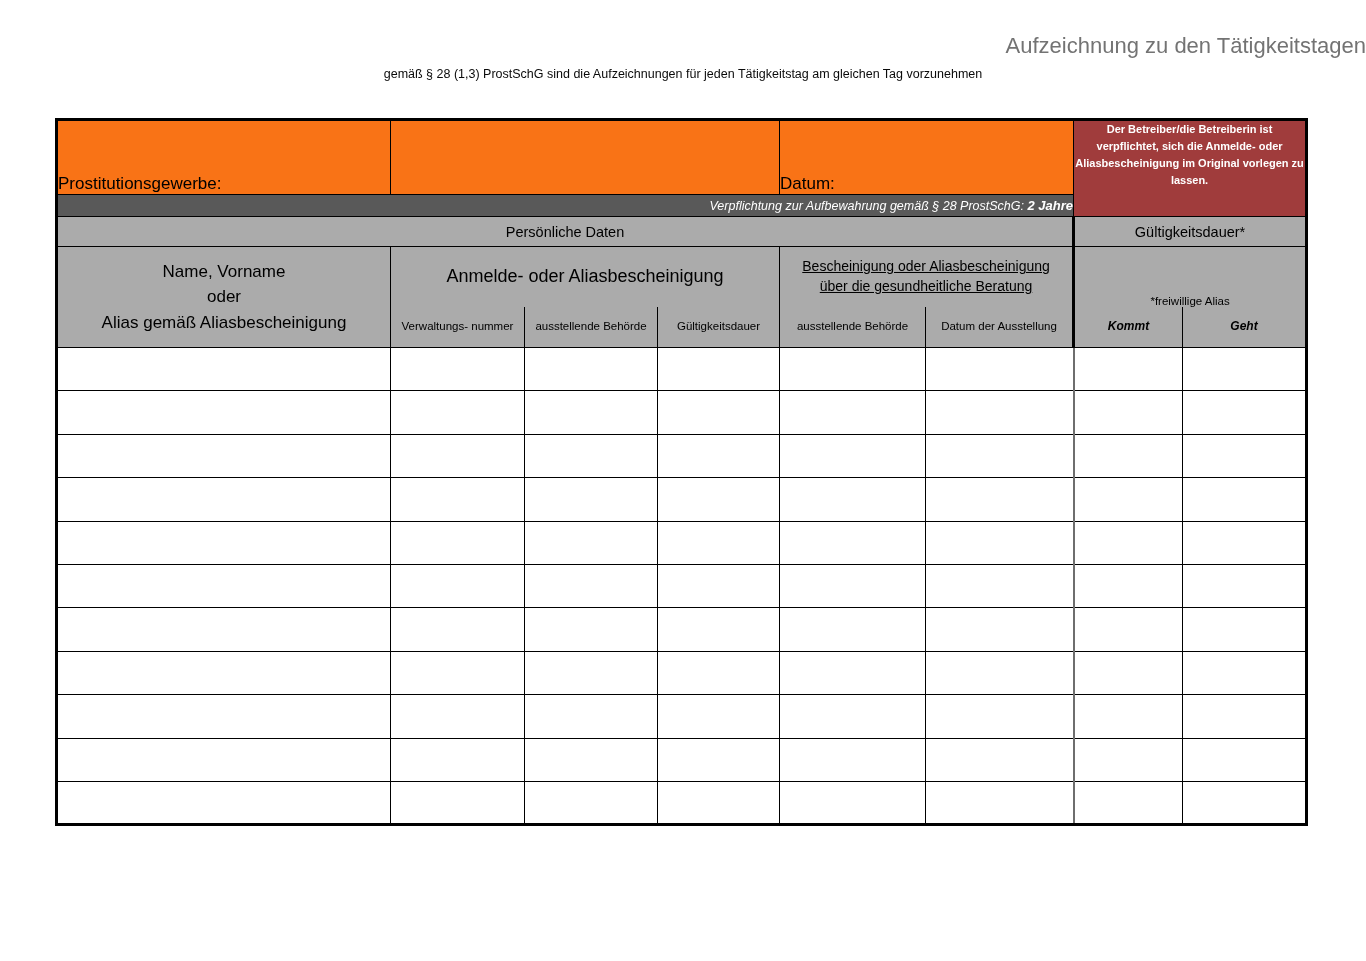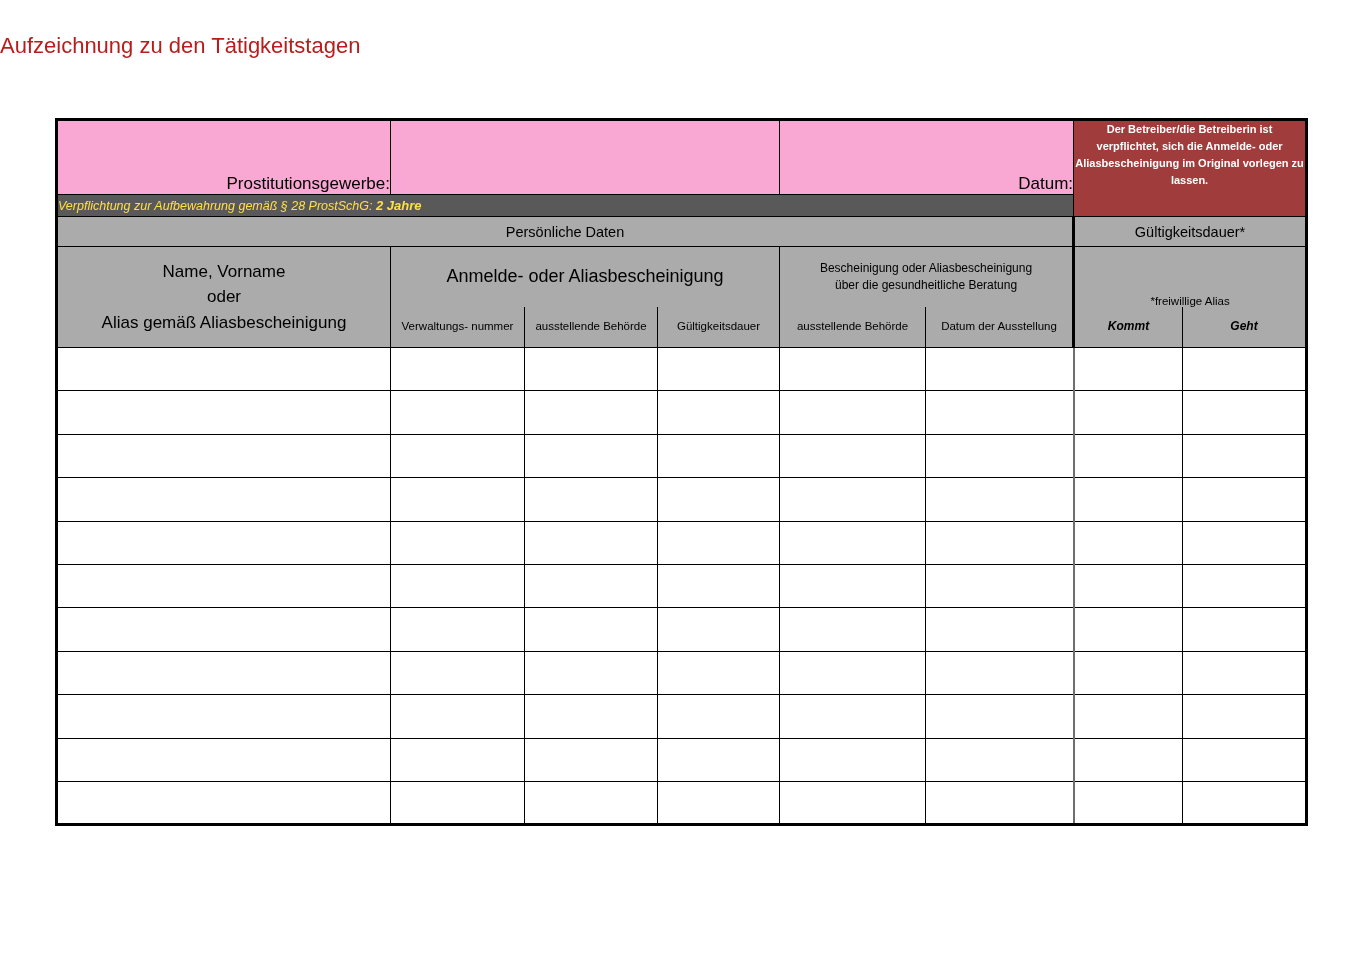--- a/index.html
+++ b/index.html
@@ -6,61 +6,61 @@
   html,body { background:#ffffff; }
   body {
     width:1366px; height:961px;
     font-family:"Liberation Sans","DejaVu Sans",sans-serif;
     color:#000;
   }
   .page { position:relative; width:1366px; height:961px; background:#fff; overflow:hidden; }
 
   .title {
     position:absolute; top:33px; left:0; width:100%;
-    text-align:left; font-size:22px; color:#b91c1c;
+    text-align:right; font-size:22px; color:#737373;
   }
   .subtitle {
     position:absolute; top:67px; left:0; width:100%;
     text-align:center; font-size:12.5px; color:#0a0a0a;
   }
 
   table.form {
     position:absolute; left:55px; top:118px;
     width:1250px; table-layout:fixed;
     border-collapse:collapse;
     border:3px solid #000;
   }
   table.form td { border:1px solid #000; padding:0; overflow:hidden; }
 
   
   tr.r1 { height:75px; }
   td.blue {
-    background:#f9a8d4;
+    background:#f97316;
     border-bottom-style:hidden;
     vertical-align:bottom;
     font-size:17px;
     padding:0 0 3px 4px;
-    text-align:right;
+    text-align:left;
   }
   
   td.redbox {
     background:#A03C3C;
     border:3px solid #000;
     color:#fff; font-weight:bold;
     font-size:11px; line-height:1.55;
     vertical-align:top; text-align:center;
     padding:9px 12px 0 12px;
   }
 
   
   tr.r2 { height:22px; }
   td.darkbar {
     background:#595959;
-    color:#fde047; font-style:italic; font-size:12.5px;
-    vertical-align:middle;
+    color:#ffffff; font-style:italic; font-size:12.5px;
+    text-align:right; vertical-align:middle;
     padding:1px 5px 2px 0;
     border-bottom:3px solid #000;
   }
   td.darkbar .bold-val { font-weight:bold; font-size:13px; font-style:italic; }
 
   
   tr.r3 { height:30px; }
   tr.r3 td {
     background:#ABABAB; text-align:center; vertical-align:middle;
     font-size:14.5px;
@@ -70,22 +70,22 @@
   tr.r4a { height:60px; }
   tr.r4b { height:41px; }
   tr.r4a td, tr.r4b td { background:#ABABAB; text-align:center; }
   td.name-cell {
     text-align:left; font-size:17px; line-height:1.5;
     vertical-align:middle; padding-left:10px;
     white-space:pre-line;
   }
   td.group-reg { font-size:18px; vertical-align:middle; border-bottom-style:hidden; }
   td.group-health {
-    font-size:12px; line-height:1.4; vertical-align:middle;
-    border-bottom-style:hidden; white-space:pre-line;
+    font-size:14px; line-height:1.4; vertical-align:middle;
+    border-bottom-style:hidden; white-space:pre-line;text-decoration:underline;
   }
   td.group-voluntary {
     font-size:11.5px; vertical-align:bottom; padding-bottom:3px;
     border-bottom-style:hidden;
   }
   tr.r4b td {
     border-top-style:hidden; font-size:11.5px; vertical-align:middle;
     padding-bottom:1px;
   }
   tr.r4b td.come-go { font-weight:bold; font-style:italic; font-size:12px; }
@@ -97,20 +97,21 @@
   tr.body-row { height:43.4px; }
   tr.body-row td { background:#fff; }
   tr.body-row td.mid-border { border-left:2px solid #6E6E6E; }
 </style>
 </head>
 <body>
 
 <div class="page">
 
   <div class="title">Aufzeichnung zu den Tätigkeitstagen</div>
+  <div class="subtitle">gemäß § 28 (1,3) ProstSchG sind die Aufzeichnungen für jeden Tätigkeitstag am gleichen Tag vorzunehmen</div>
 
   <table class="form">
     <colgroup>
       <col style="width:334px">
       <col style="width:134px">
       <col style="width:133px">
       <col style="width:122px">
       <col style="width:146px">
       <col style="width:148px">
       <col style="width:109px">

